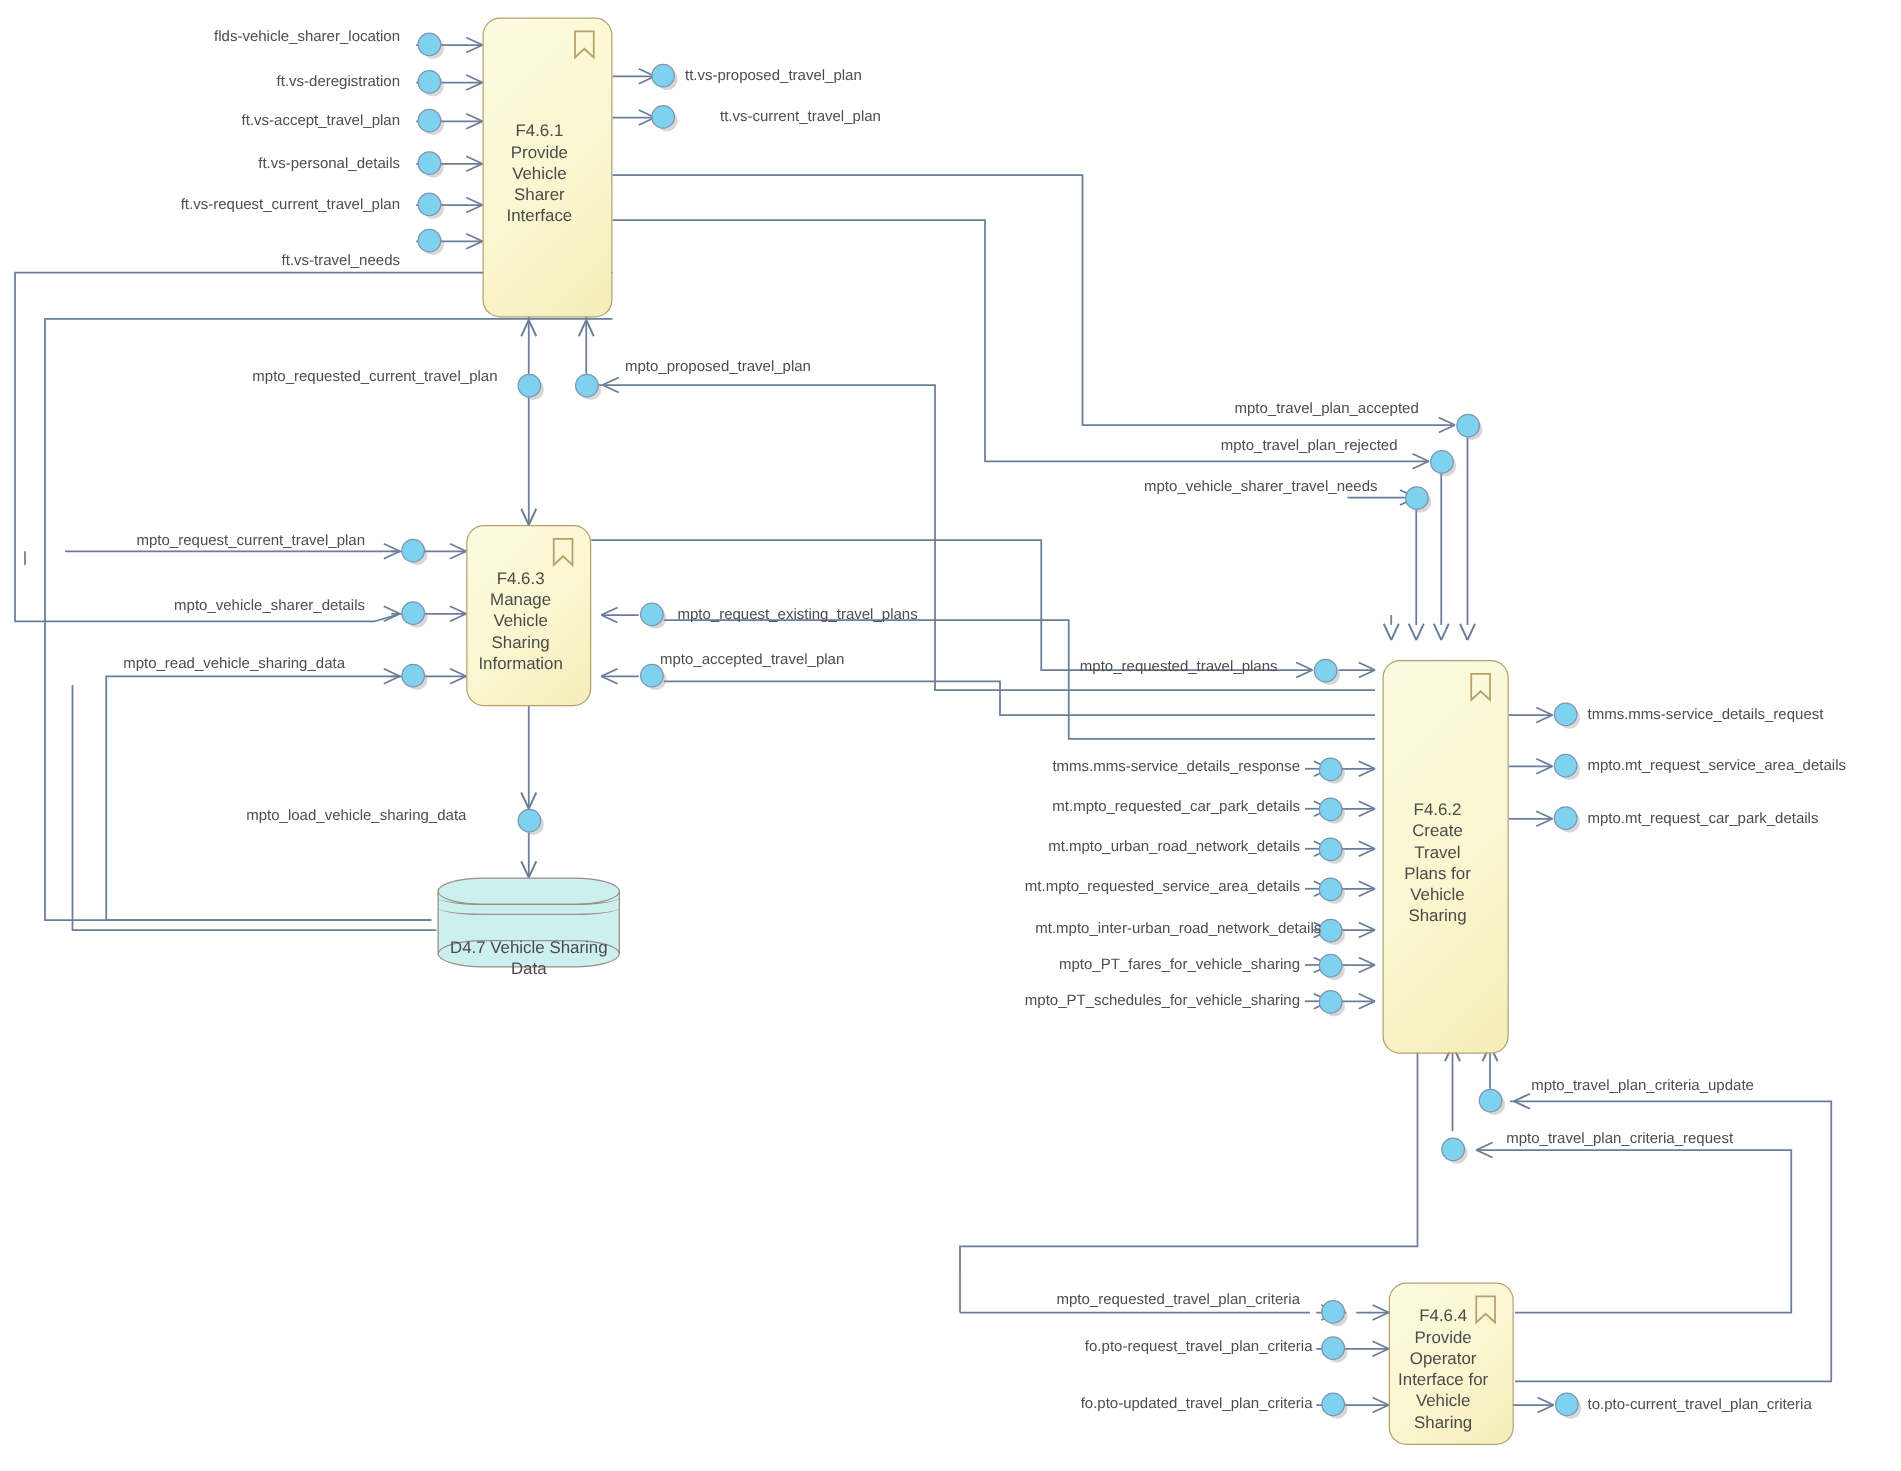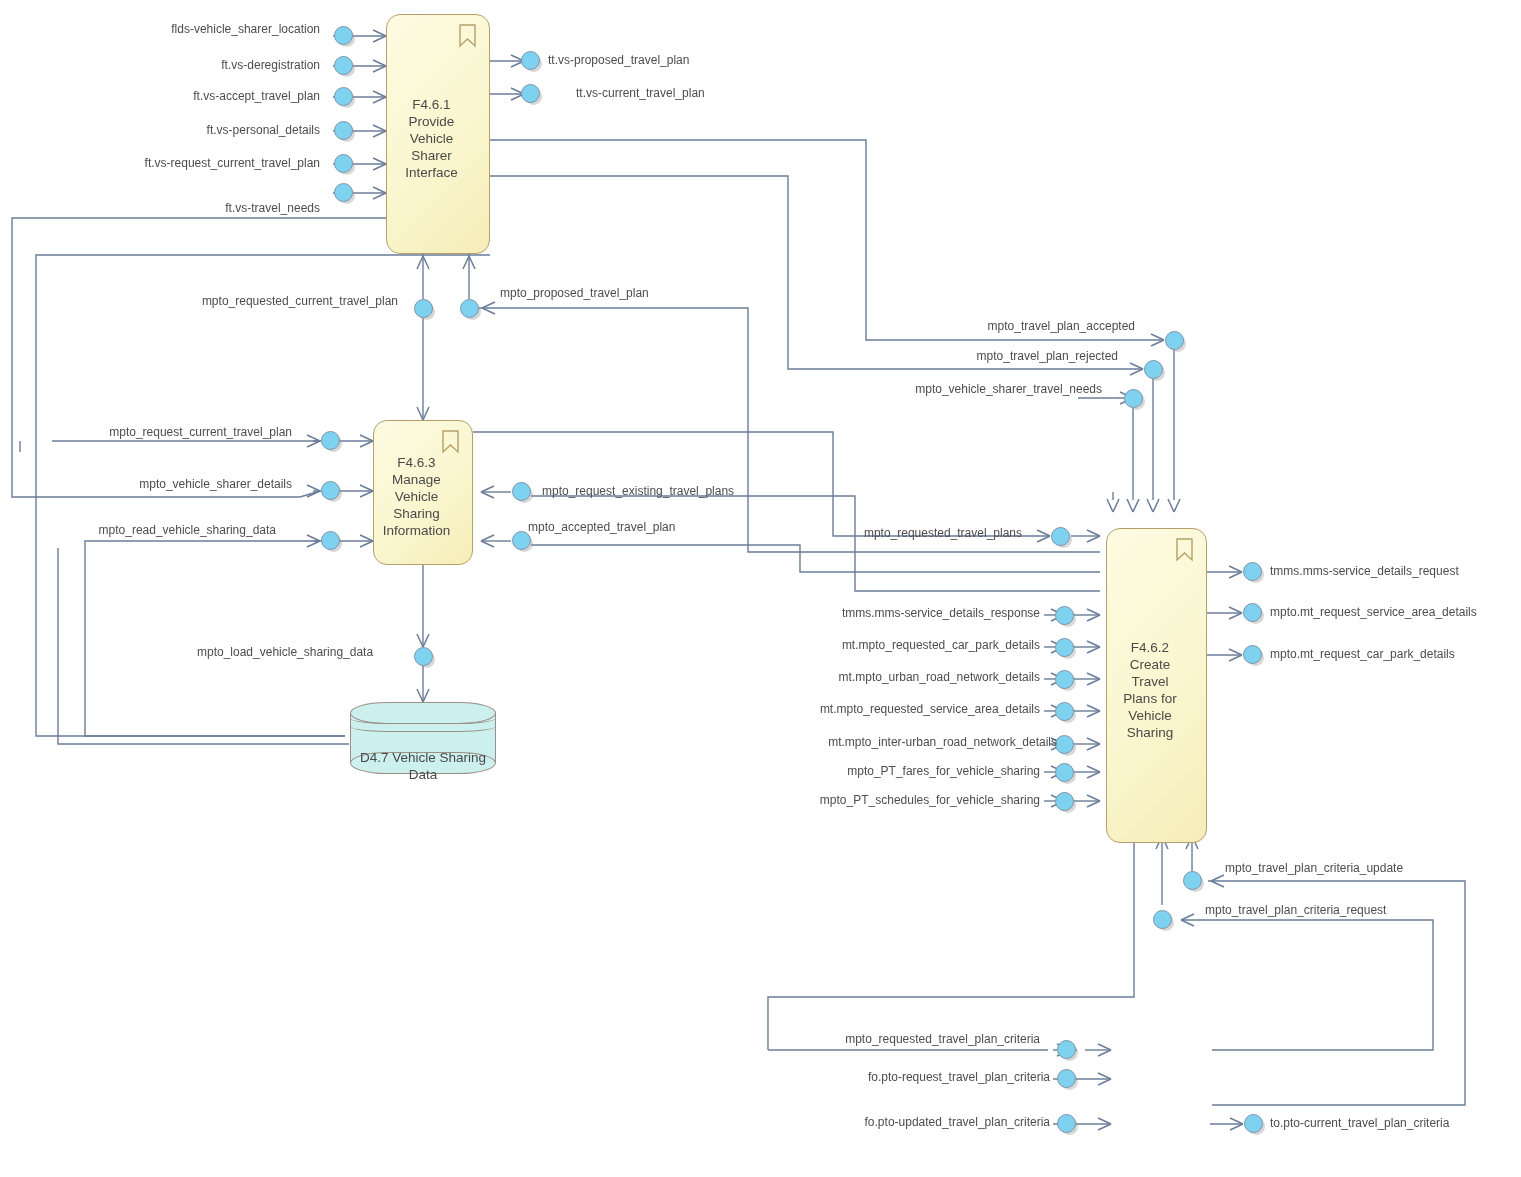--- a/index.html
+++ b/index.html
@@ -243,20 +243,26 @@
     <span class="ptext">F4.6.3 Manage Vehicle Sharing Information</span>
   </div>
 
   <div class="proc" style="left:1106px;top:528px;width:101px;height:315px;">
     <svg class="bookmark" viewBox="0 0 19 24">
       <path d="M2,1 L17,1 L17,22 L9.5,15 L2,22 Z" fill="none" stroke="#b5a06a" stroke-width="1.4"></path>
     </svg>
     <span class="ptext">F4.6.2 Create Travel Plans for Vehicle Sharing</span>
   </div>
 
+  <div class="proc" style="left:1111px;top:1026px;width:100px;height:130px;">
+    <svg class="bookmark" viewBox="0 0 19 24">
+      <path d="M2,1 L17,1 L17,22 L9.5,15 L2,22 Z" fill="none" stroke="#b5a06a" stroke-width="1.4"></path>
+    </svg>
+    <span class="ptext">F4.6.4 Provide Operator Interface for Vehicle Sharing</span>
+  </div>
 
   <div class="store" style="left:350px;top:702px;width:146px;height:72px;">
     <div class="cyl-body"></div>
     <div class="cyl-bot"></div>
     <div class="cyl-top"></div>
     <div class="rib" style="top:10px;"></div>
     <div class="rib" style="top:18px;"></div>
     <div class="stext">D4.7 Vehicle Sharing Data</div>
   </div>
 

